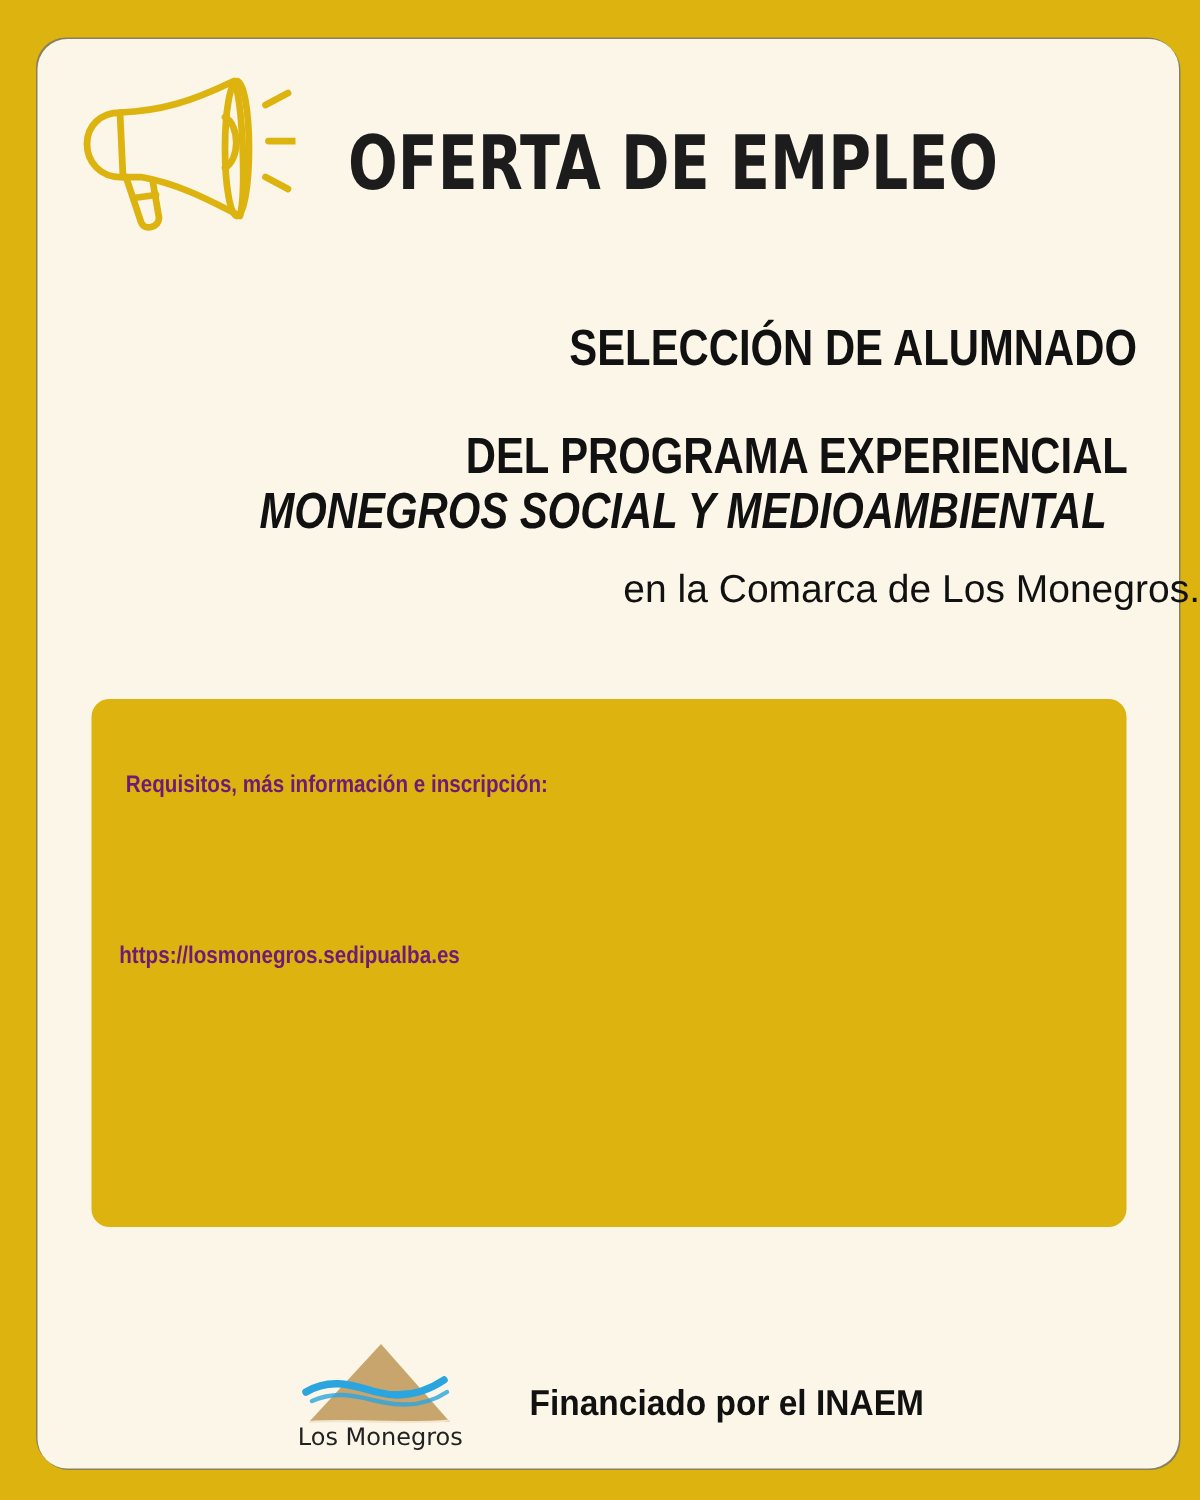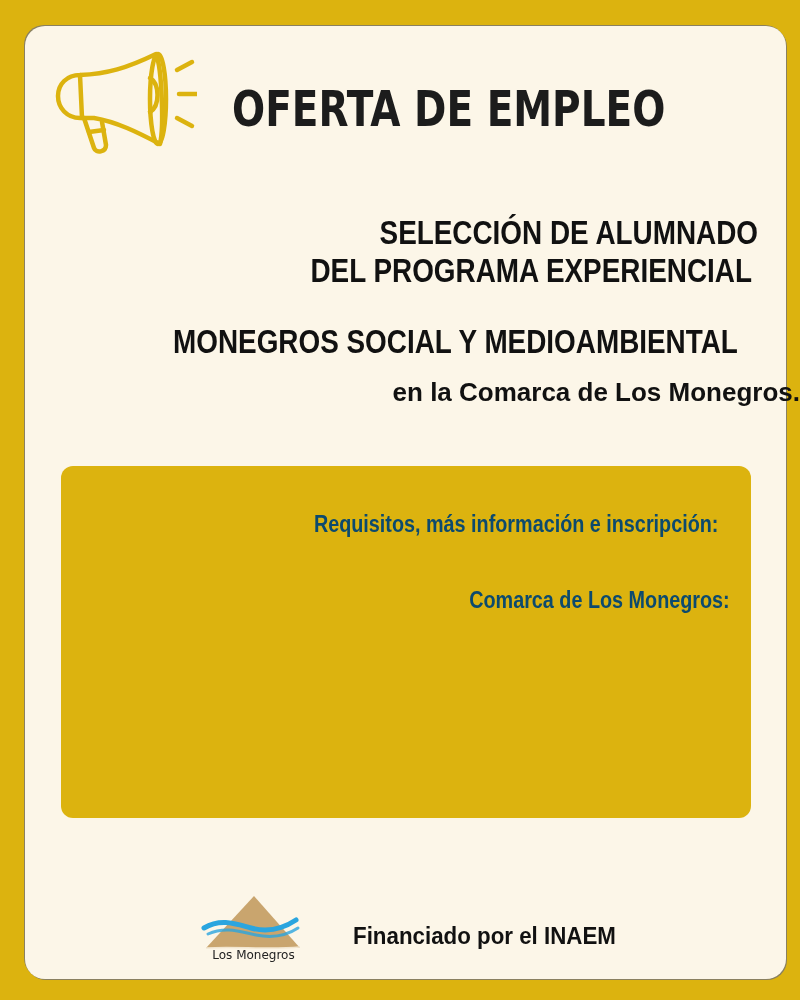--- a/index.html
+++ b/index.html
@@ -49,62 +49,62 @@
       font-size: 34px;
       line-height: 40px;
     }
     .sub1 span, .sub2 span, .sub3 span {
       display: inline-block;
       transform: scaleX(0.82);
       transform-origin: center;
       white-space: nowrap;
     }
     .sub1 { top: 212px; }
-    .sub2 { top: 250px; }
-    .sub3 { top: 321px; }
+    .sub2 { top: 284px; }
+    .sub3 { top: 321px; font-style: italic; }
     .sub4 {
       top: 374px;
-      font-weight: bold;
+      font-weight: normal;
       font-size: 26px;
       line-height: 36px;
     }
     .info-box {
       position: absolute;
       left: 61px; top: 466px;
       width: 690px; height: 352px;
       background: #dcb30f;
       border-radius: 12px;
     }
     .info-line {
       position: absolute;
       left: 0; width: 690px;
-      text-align: right;
+      text-align: left;
       font-family: "Liberation Sans", sans-serif;
       font-weight: bold;
-      font-size: 23px;
+      font-size: 16px;
       line-height: 30px;
-      color: #0c4a6e;
+      color: #701a75;
     }
     .info-line span {
       display: inline-block;
       transform: scaleX(0.86);
       white-space: nowrap;
     }
     .logo {
       position: absolute;
       left: 196px; top: 890px;
       width: 115px; height: 80px;
     }
     .logo-text {
       position: absolute;
       left: 196px; top: 948px;
       width: 115px;
       text-align: center;
       font-family: "DejaVu Sans", sans-serif;
-      font-size: 12px;
+      font-size: 16px;
       color: #222;
     }
     .funded {
       position: absolute;
       left: 353px; top: 922px;
       font-family: "Liberation Sans", sans-serif;
       font-weight: bold;
       font-size: 24px;
       color: #111;
       white-space: nowrap;
@@ -131,21 +131,21 @@
 
 <div class="title">OFERTA DE EMPLEO</div>
 
 <div class="subtitle sub1"><span>SELECCIÓN DE ALUMNADO</span></div>
 <div class="subtitle sub2"><span>DEL PROGRAMA EXPERIENCIAL</span></div>
 <div class="subtitle sub3"><span>MONEGROS SOCIAL Y MEDIOAMBIENTAL</span></div>
 <div class="subtitle sub4">en la Comarca de Los Monegros.</div>
 
 <div class="info-box">
   <div class="info-line" style="top:43px"><span>Requisitos, más información e inscripción:</span></div>
-  <div class="info-line" style="top:119px"><span>Comarca de Los Monegros:</span></div>
+  <div class="info-line" style="top:157px"><span>https://losmonegros.sedipualba.es</span></div>
 </div>
 
 <svg class="logo" viewBox="0 0 115 80">
   <polygon points="58,6 104,58 10,58" fill="#c9a56e"></polygon>
   <path d="M8 38 C 25 28, 40 34, 55 38 C 70 42, 85 40, 100 30" stroke="#2aa5df" stroke-width="5" fill="none" stroke-linecap="round"></path>
   <path d="M12 44 C 30 36, 45 42, 60 45 C 75 48, 90 46, 102 38" stroke="#2aa5df" stroke-width="3" fill="none" stroke-linecap="round" opacity="0.8"></path>
   <path d="M10 58 C 40 56, 70 60, 104 57" stroke="#f2e6d0" stroke-width="1.5" fill="none"></path>
 </svg>
 <div class="logo-text">Los Monegros</div>
 

